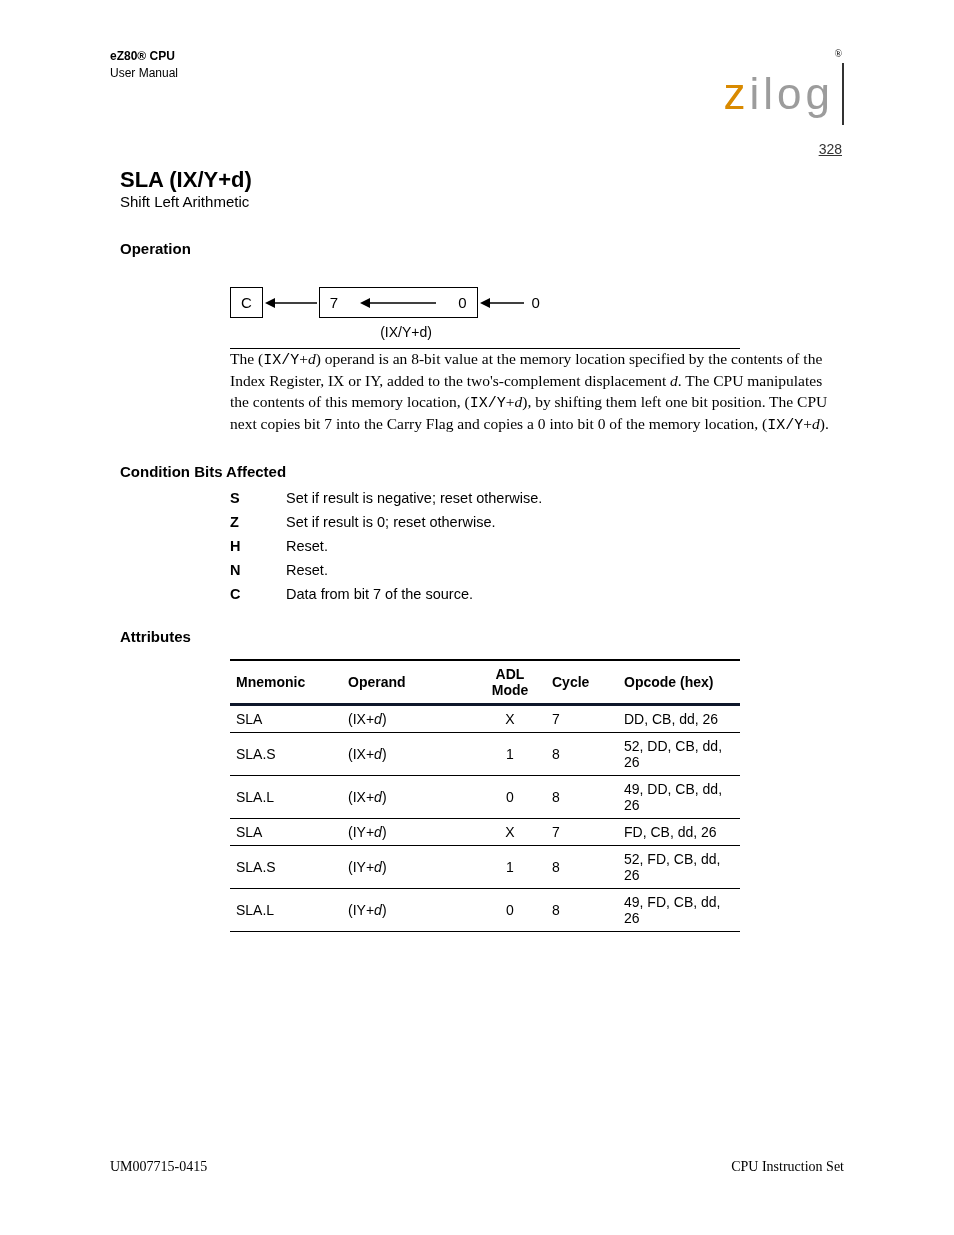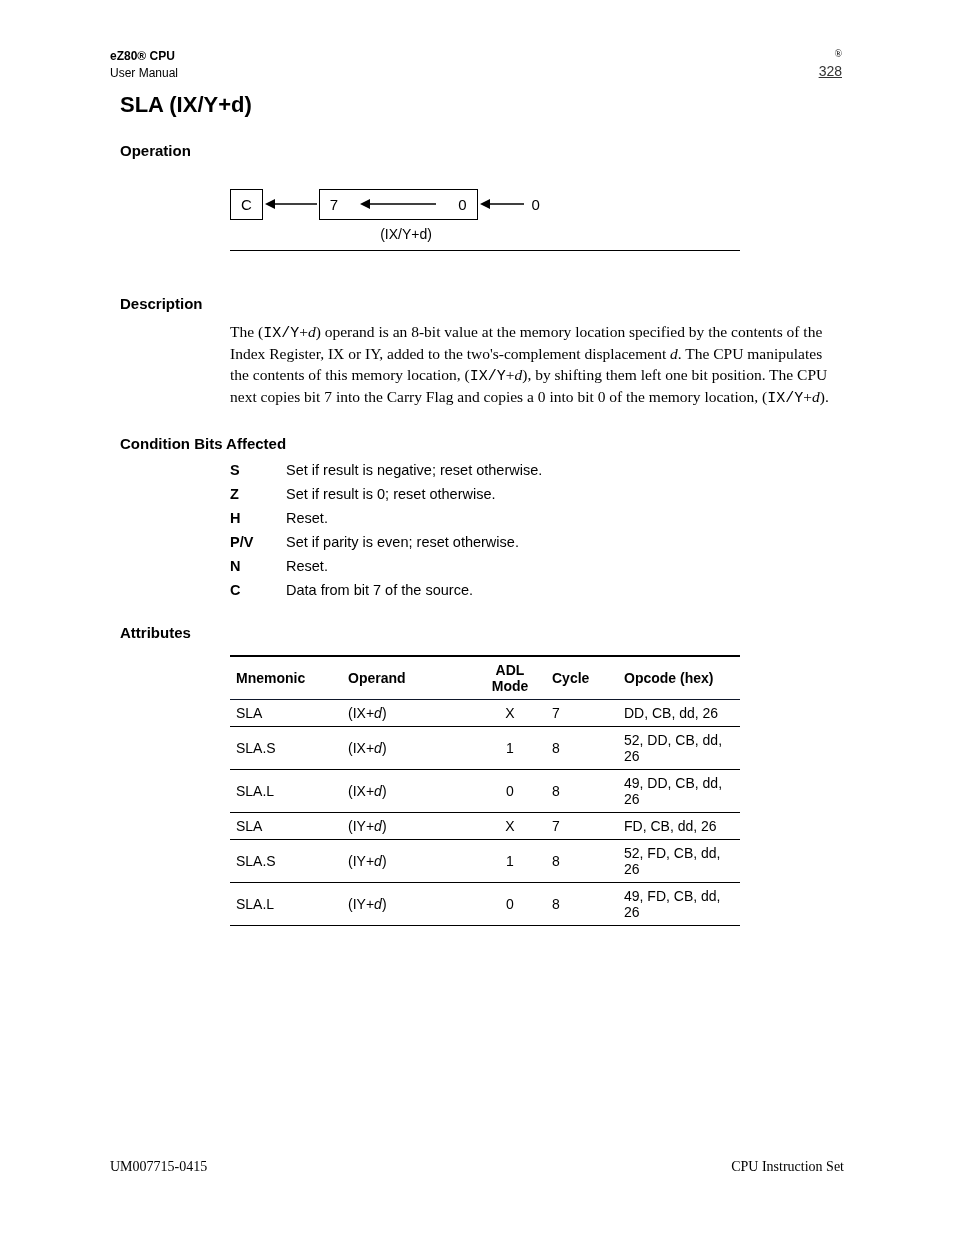--- a/index.html
+++ b/index.html
@@ -51,21 +51,21 @@
     font-size: 44px;
     letter-spacing: 4px;
     color: #9c9c9c;
     font-weight: 300;
   }
   .logo-text .z { color: #d98a00; font-weight: 500; font-style: normal; }
   .pagenum {
     font-family: Arial, Helvetica, sans-serif;
     font-size: 14px;
     color: #333;
-    margin-top: 0;
+    margin-top: 16px;
     margin-right: 2px;
     text-decoration: underline;
   }
 
   .content { margin-left: 10px; }
 
   .mnemonic {
     font-family: Arial, Helvetica, sans-serif;
     font-weight: bold;
     font-size: 22px;
@@ -142,21 +142,21 @@
 
   
   .attr-wrap { margin-left: 110px; margin-top: 14px; font-family: Arial, Helvetica, sans-serif; font-size: 14px; }
   table.attr { border-collapse: collapse; width: 510px; }
   table.attr th, table.attr td {
     padding: 5px 6px;
     text-align: left;
     font-weight: normal;
   }
   table.attr thead th { font-weight: bold; }
-  table.attr thead tr { border-top: 2px solid #000; border-bottom: 1px solid #0f172a; }
+  table.attr thead tr { border-top: 2px solid #000; border-bottom: 3px solid #0f172a; }
   table.attr tbody tr { border-bottom: 1px solid #000; }
   table.attr .c-mn { width: 100px; }
   table.attr .c-op { width: 120px; }
   table.attr .c-adl { width: 60px; text-align: center; }
   table.attr .c-cyc { width: 60px; text-align: left; }
   table.attr .c-opc { }
 
   .footer {
     position: absolute;
     left: 110px; right: 110px; bottom: 60px;
@@ -169,27 +169,31 @@
 
 <div class="page">
 
   <div class="header">
     <div class="doc-title-block">
       <div class="bold">eZ80® CPU</div>
       <div>User Manual</div>
     </div>
     <div class="logo-col">
       <div class="reg-mark">®</div>
+      <div class="logo-wrap">
+        <span class="logo-text"><span class="z">z</span><span>ilog</span></span>
+      </div>
       <div class="pagenum">328</div>
     </div>
   </div>
 
   <div class="content">
 
     <div class="mnemonic">SLA (IX/Y+d)</div>
+    <div class="subtitle">Shift Left Arithmetic</div>
 
     <div class="section-label">Operation</div>
 
     <div class="diagram-zone">
       <div class="diagram-row">
         <span class="dbox">C</span>
         <span class="arrow-left">
           <svg width="56" height="14">
               <line x1="54" y1="7" x2="10" y2="7" stroke="#000" stroke-width="1.4"></line>
               <polygon points="2,7 12,2 12,12" fill="#000"></polygon>
@@ -210,44 +214,39 @@
               <line x1="46" y1="7" x2="10" y2="7" stroke="#000" stroke-width="1.4"></line>
               <polygon points="2,7 12,2 12,12" fill="#000"></polygon>
             </svg>
         </span>
         <span style="margin-left:6px;">0</span>
       </div>
       <div class="diagram-caption">(IX/Y+d)</div>
       <hr class="diagram-hr">
     </div>
 
-    <div class="section-label" style="margin-top:44px;">Description</div>
 
     <div class="desc-para">
       The (<span class="mono">IX/Y</span>+<span class="ital">d</span>) operand is an 8-bit value at the memory location specified by the contents of the Index Register, IX or IY, added to the two's-complement displacement <span class="ital">d</span>. The CPU manipulates the contents of this memory location, (<span class="mono">IX/Y</span>+<span class="ital">d</span>), by shifting them left one bit position. The CPU next copies bit 7 into the Carry Flag and copies a 0 into bit 0 of the memory location, (<span class="mono">IX/Y</span>+<span class="ital">d</span>).
     </div>
 
     <div class="section-label" style="margin-top:26px;">Condition Bits Affected</div>
 
     <div class="flags-block">
       <div class="flag-row">
           <div class="flag-key">S</div>
           <div class="flag-val">Set if result is negative; reset otherwise.</div>
         </div>
       <div class="flag-row">
           <div class="flag-key">Z</div>
           <div class="flag-val">Set if result is 0; reset otherwise.</div>
         </div>
       <div class="flag-row">
           <div class="flag-key">H</div>
           <div class="flag-val">Reset.</div>
-        </div>
-      <div class="flag-row">
-          <div class="flag-key">P/V</div>
-          <div class="flag-val">Set if parity is even; reset otherwise.</div>
         </div>
       <div class="flag-row">
           <div class="flag-key">N</div>
           <div class="flag-val">Reset.</div>
         </div>
       <div class="flag-row">
           <div class="flag-key">C</div>
           <div class="flag-val">Data from bit 7 of the source.</div>
         </div>
     </div>

